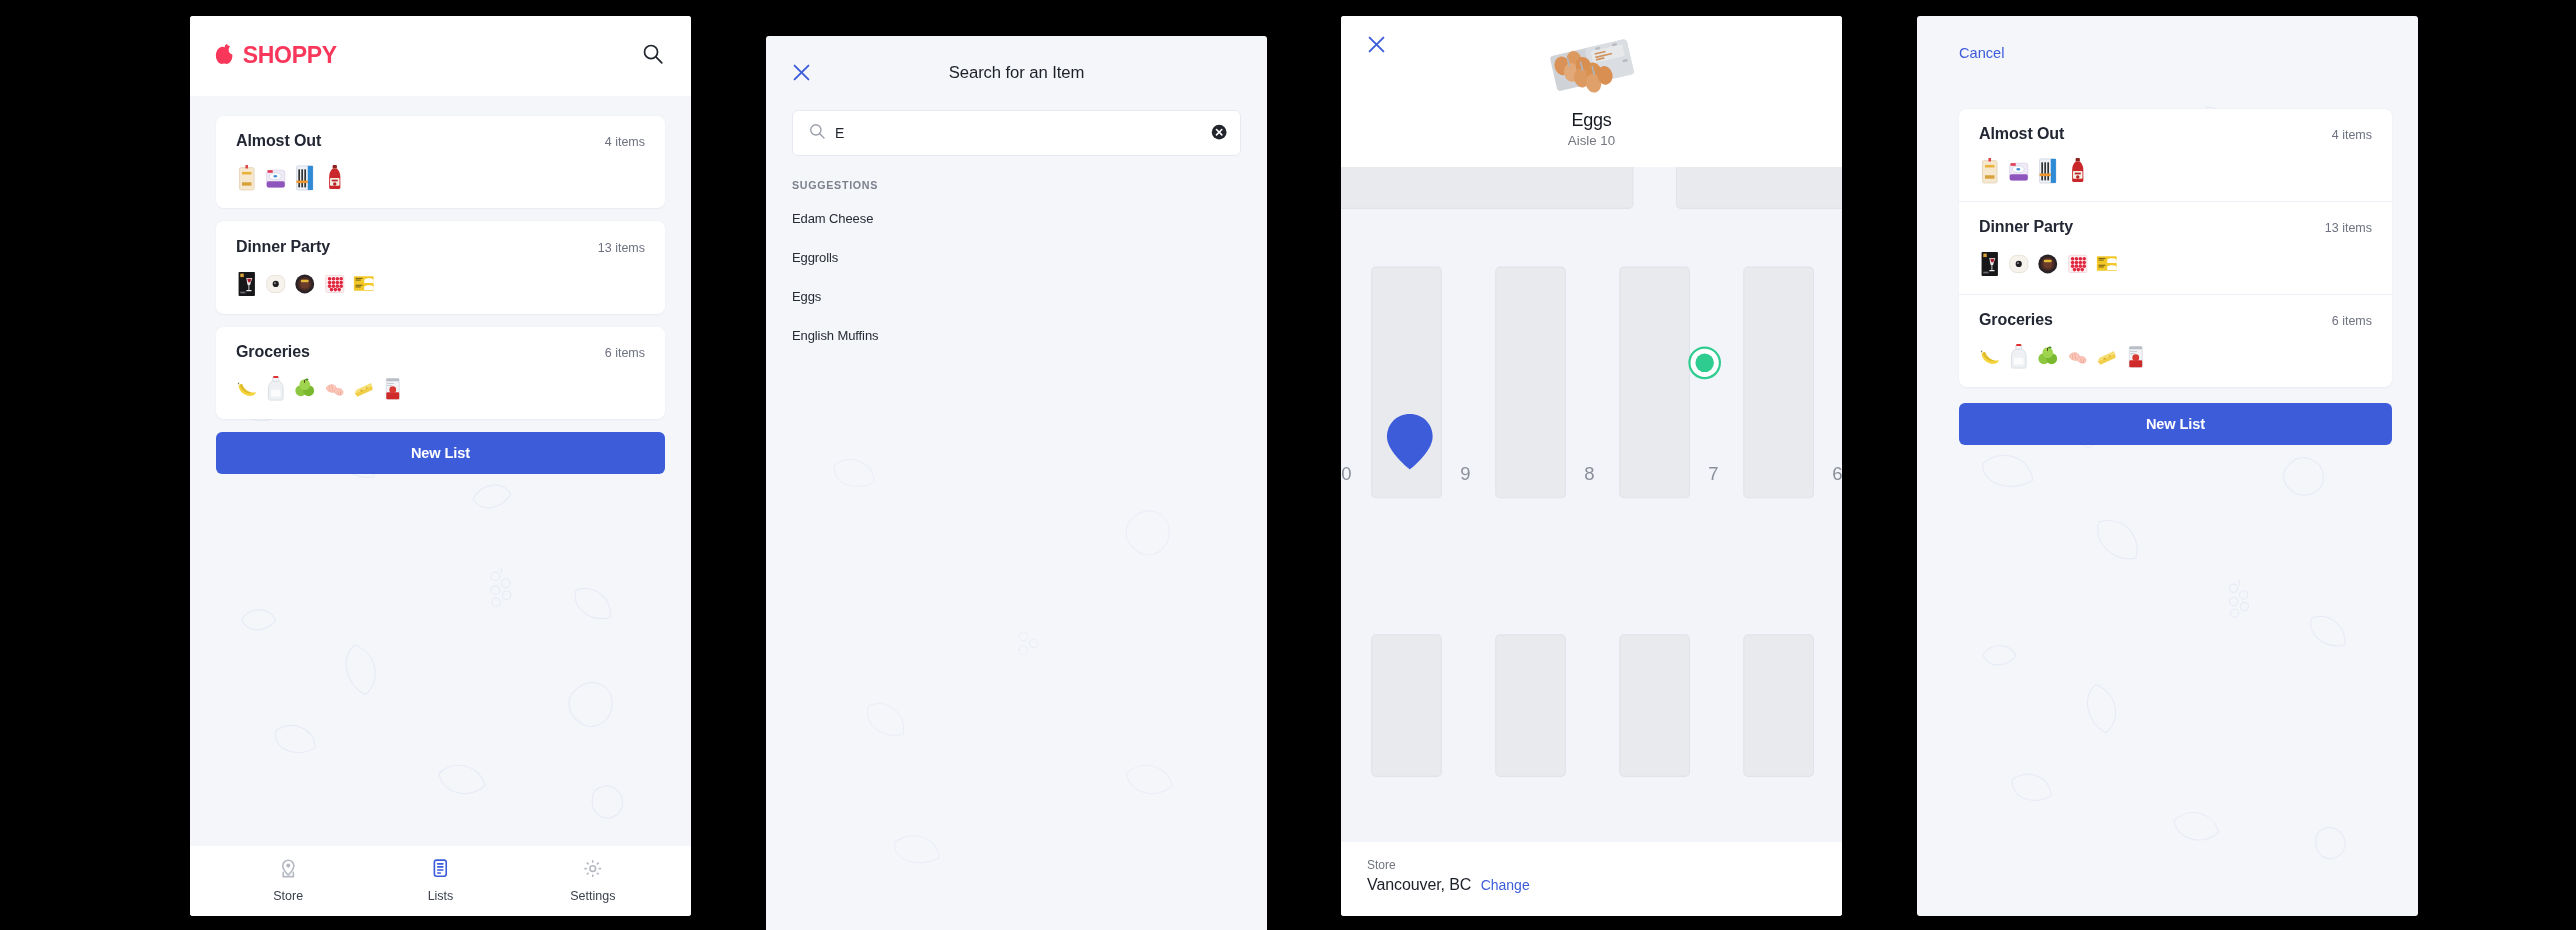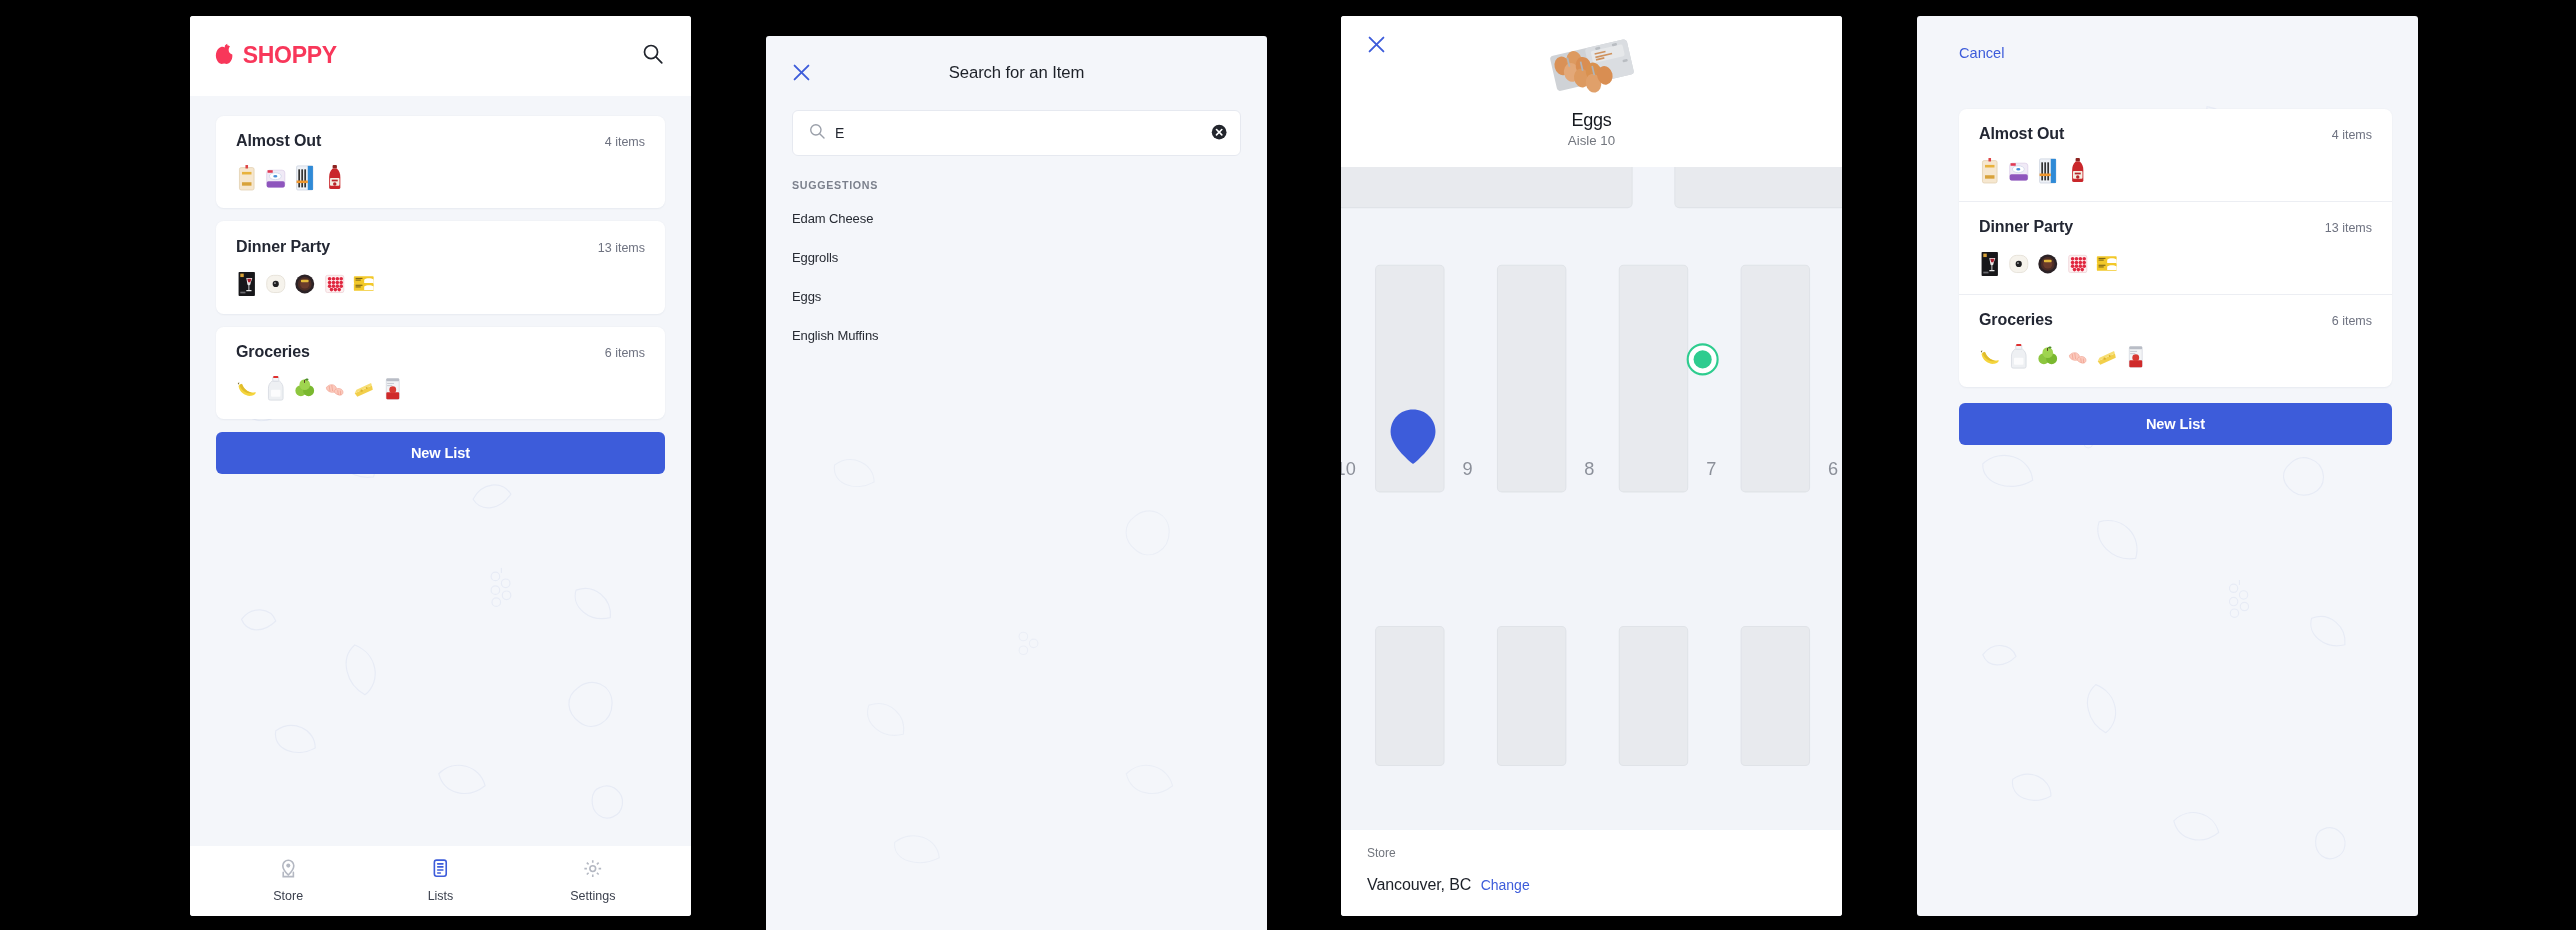--- a/index.html
+++ b/index.html
@@ -247,21 +247,21 @@
   }
 
   .store-foot {
     background: #ffffff;
     flex: 0 0 auto;
     padding: 16.3px 26px 22px 26px;
     z-index: 3;
   }
   .store-label { font-size: 12px; color: #71757d; margin-bottom: 3.4px; }
   .store-row { display: flex; align-items: baseline; gap: 9.4px; }
-  .store-value { font-size: 16px; color: #1b1f27; letter-spacing: -0.1px; margin-top: 12px; }
+  .store-value { font-size: 16px; color: #1b1f27; letter-spacing: -0.1px; }
   .store-change { font-size: 14px; color: #3d5cda; cursor: pointer; }
 
   
   .p4-body { position: relative; flex: 1 1 auto; overflow: hidden; }
   .p4-inner { position: relative; z-index: 2; padding: 19px 26px 0 26px; }
   .p4-stack {
     background: #ffffff;
     border-radius: 7.7px;
     overflow: hidden;
     box-shadow: 0 0.9px 1.7px rgba(25,35,70,.055);

